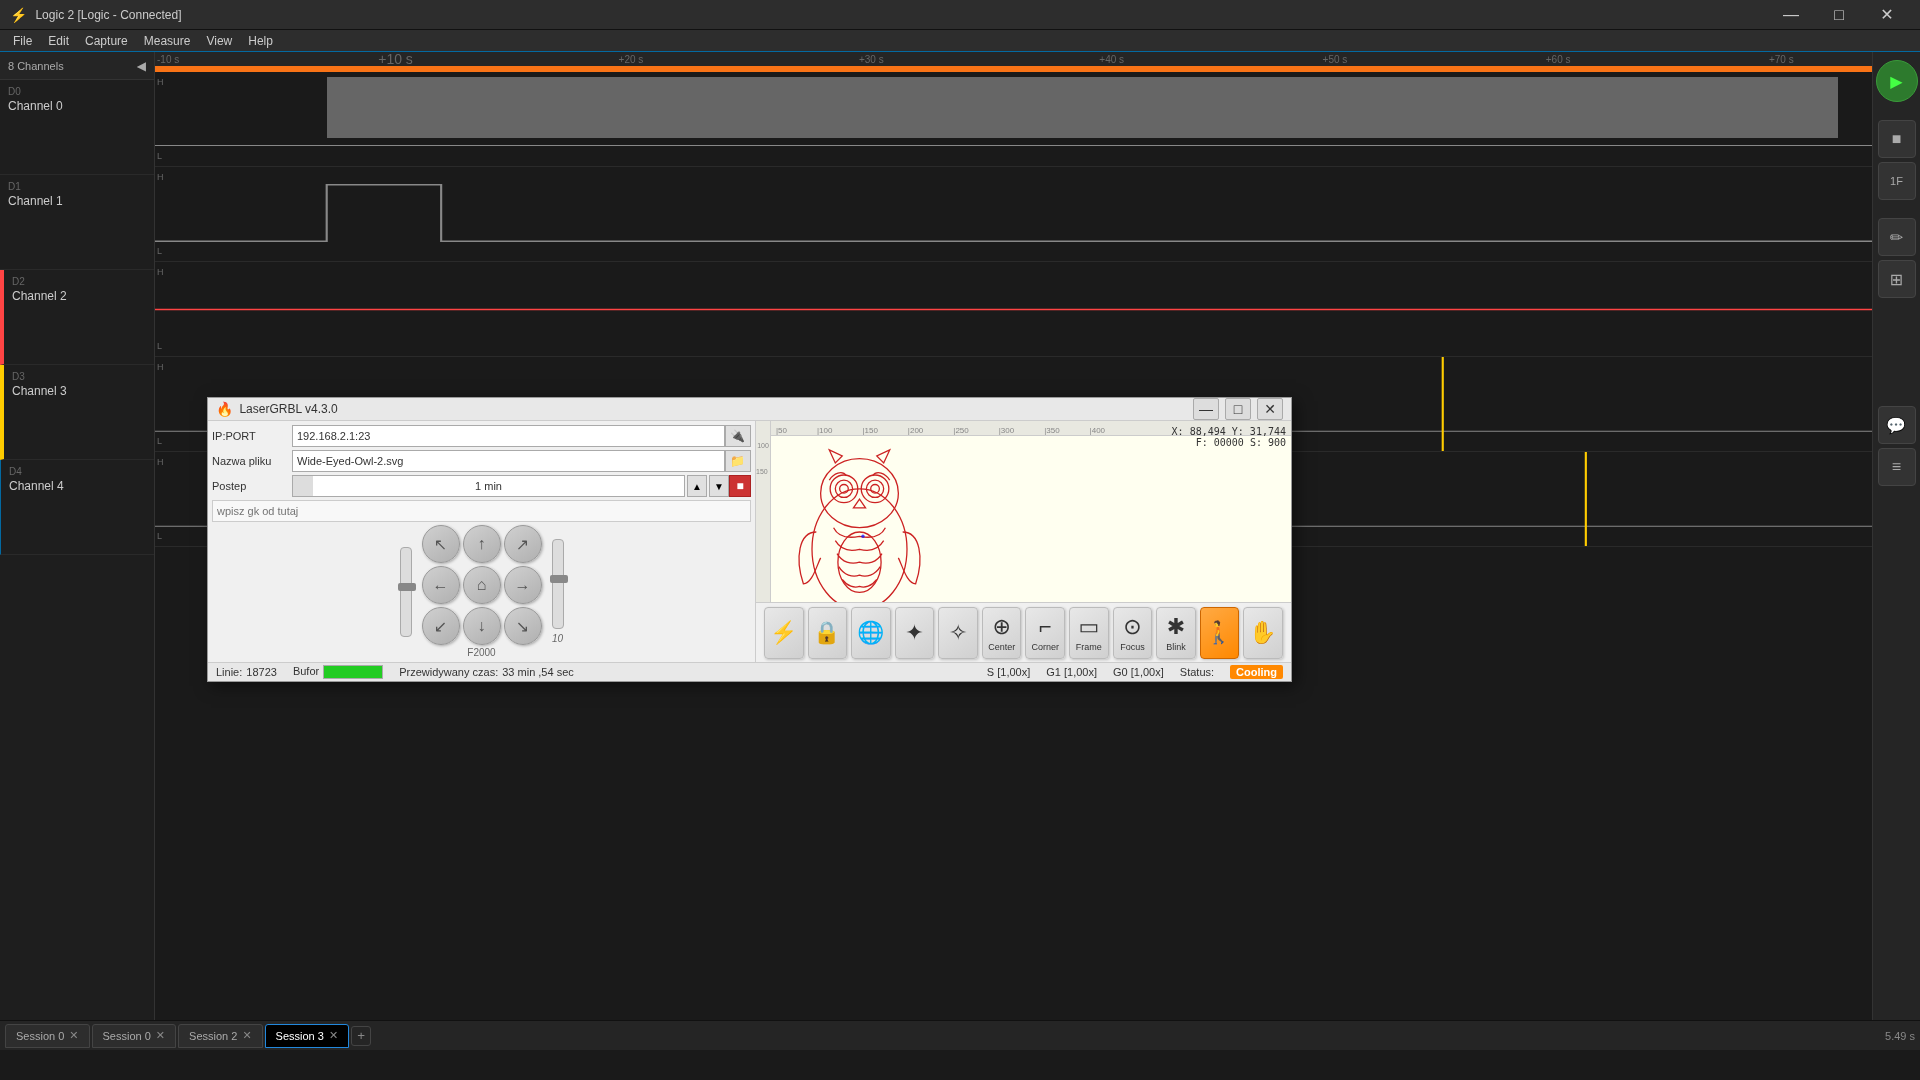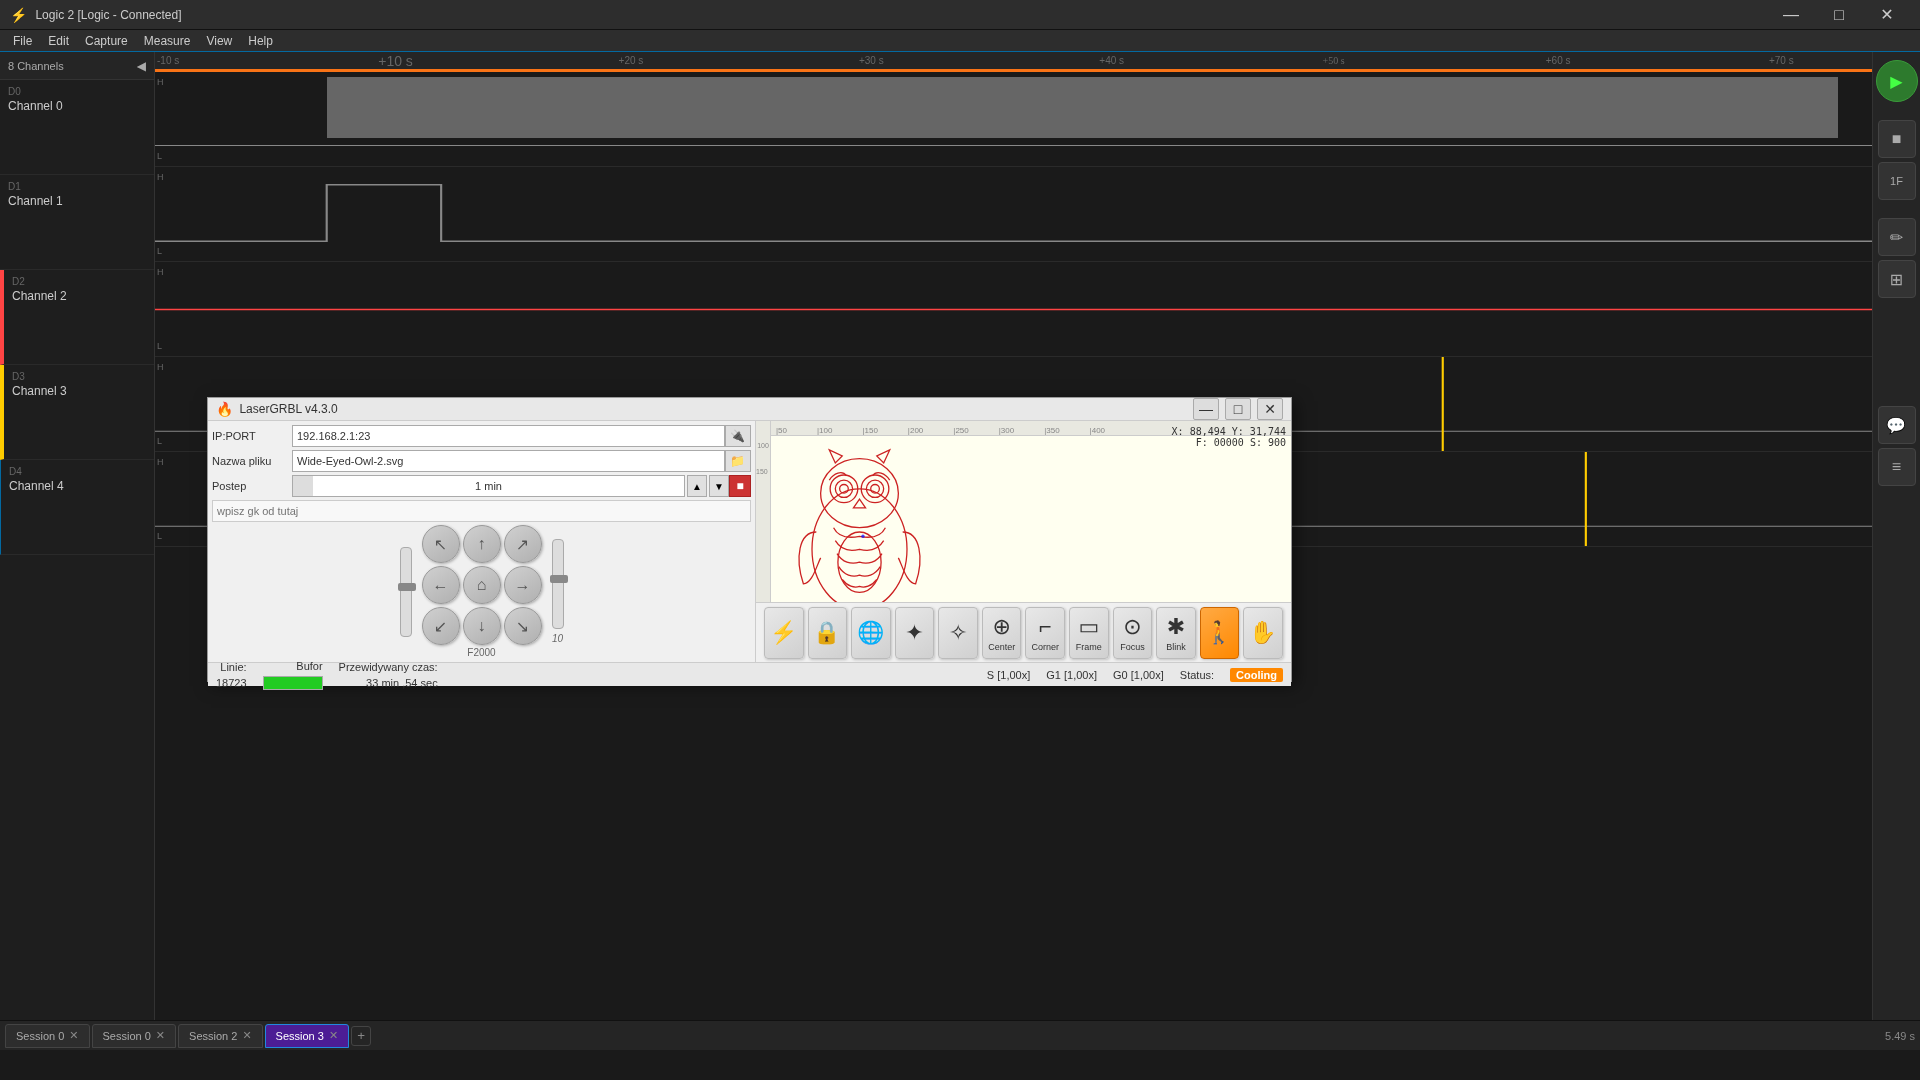--- a/index.html
+++ b/index.html
@@ -50,21 +50,21 @@
     }
     .channel-id { font-size: 10px; color: #666; margin-bottom: 2px; }
     .channel-name { font-size: 12px; color: #ccc; }
 
     
     .waveform-area {
       flex: 1; background: #1a1a1a; position: relative; overflow: hidden;
       display: flex; flex-direction: column;
     }
     .timeline-ruler {
-      height: 20px; background: #252525; border-bottom: 3px solid #f97316;
+      height: 20px; background: #252525; border-bottom: 6px solid #f97316;
       display: flex; align-items: center; position: relative;
     }
     .channels-area { flex: 1; position: relative; }
     .channel-waveform {
       height: 95px; border-bottom: 1px solid #2a2a2a; position: relative;
       background: #1a1a1a;
     }
     .waveform-h { position: absolute; font-size: 9px; color: #666; left: 2px; top: 5px; }
     .waveform-l { position: absolute; font-size: 9px; color: #666; left: 2px; bottom: 5px; }
 
@@ -77,21 +77,21 @@
       width: 38px; height: 38px; background: #333; border: 1px solid #444;
       border-radius: 4px; display: flex; align-items: center; justify-content: center;
       cursor: pointer; color: #aaa; font-size: 16px;
     }
     .rt-btn.play { background: #2d7a2d; color: #4f4; border-color: #3a9a3a; border-radius: 50%; width: 42px; height: 42px; }
     .session-tab {
       height: 24px; padding: 0 10px; display: flex; align-items: center;
       background: #2d2d2d; border: 1px solid #444; border-radius: 3px 3px 0 0;
       cursor: pointer; font-size: 11px; color: #aaa; gap: 5px;
     }
-    .session-tab.active { background: #4c1d95; color: #fff; border-color: #2288dd; }
+    .session-tab.active { background: #000000; color: #fff; border-color: #2288dd; }
     .session-tab .tab-close { color: #888; cursor: pointer; font-size: 11px; }
     .tab-add { background: none; border: 1px solid #444; border-radius: 3px; width: 20px; height: 20px; color: #888; cursor: pointer; display: flex; align-items: center; justify-content: center; }
     .session-time { margin-left: auto; font-size: 11px; color: #888; }
 
     
     .modal-window {
       position: absolute; top: 345px; left: 207px; width: 1085px; height: 285px;
       background: #f0f0f0; border: 1px solid #999; box-shadow: 4px 4px 15px rgba(0,0,0,0.5);
       display: flex; flex-direction: column; z-index: 100;
     }
@@ -158,21 +158,21 @@
     .slider-area { display: flex; flex-direction: column; align-items: center; gap: 4px; font-style: italic; }
     .slider-track { width: 12px; height: 90px; background: #ddd; border: 1px solid #aaa; border-radius: 4px; position: relative; }
     .slider-thumb { width: 18px; height: 8px; background: #888; border-radius: 2px; position: absolute; left: -3px; top: 40%; }
 
     
     .modal-statusbar {
       height: 24px; background: #e8e8e8; border-top: 1px solid #ccc;
       display: flex; align-items: center; padding: 0 8px; gap: 16px;
       font-size: 11px; color: #333;
     }
-    .status-segment { display: flex; align-items: flex-end; gap: 4px; flex-direction: column; }
+    .status-segment { display: flex; align-items: flex-start; gap: 4px; }
     .buffer-bar { width: 60px; height: 14px; background: #22cc22; border: 1px solid #aaa; }
     .status-badge { padding: 1px 6px; background: #ff8800; color: #fff; border-radius: 2px; font-size: 11px; font-weight: bold; }
 
     
     .modal-toolbar {
       height: 60px; background: #f0f0f0; border-top: 1px solid #ccc;
       display: flex; align-items: center; padding: 4px 8px; gap: 4px;
     }
     .tool-btn {
       width: 52px; height: 52px; background: linear-gradient(145deg, #e8e8e8, #d0d0d0);
@@ -269,21 +269,21 @@
   </div>
 
   <div class="waveform-area">
 
     <div class="timeline-ruler">
       <span style="position:absolute; left:2px; font-size:10px; color:#666;">-10 s</span>
       <span style="position:absolute; left:13%; font-size:14px; color:#666;">+10 s</span>
       <span style="position:absolute; left:27%; font-size:10px; color:#666;">+20 s</span>
       <span style="position:absolute; left:41%; font-size:10px; color:#666;">+30 s</span>
       <span style="position:absolute; left:55%; font-size:10px; color:#666;">+40 s</span>
-      <span style="position:absolute; left:68%; font-size:10px; color:#666;font-family:Liberation Serif, serif;">+50 s</span>
+      <span style="position:absolute; left:68%; font-size:10px; color:#666;">+50 s</span>
       <span style="position:absolute; left:81%; font-size:10px; color:#666;">+60 s</span>
       <span style="position:absolute; left:94%; font-size:10px; color:#666;">+70 s</span>
     </div>
 
     <div class="channels-area">
 
       <div class="channel-waveform" style="height:95px;">
         <span class="waveform-h">H</span>
         <span class="waveform-l">L</span>
 

